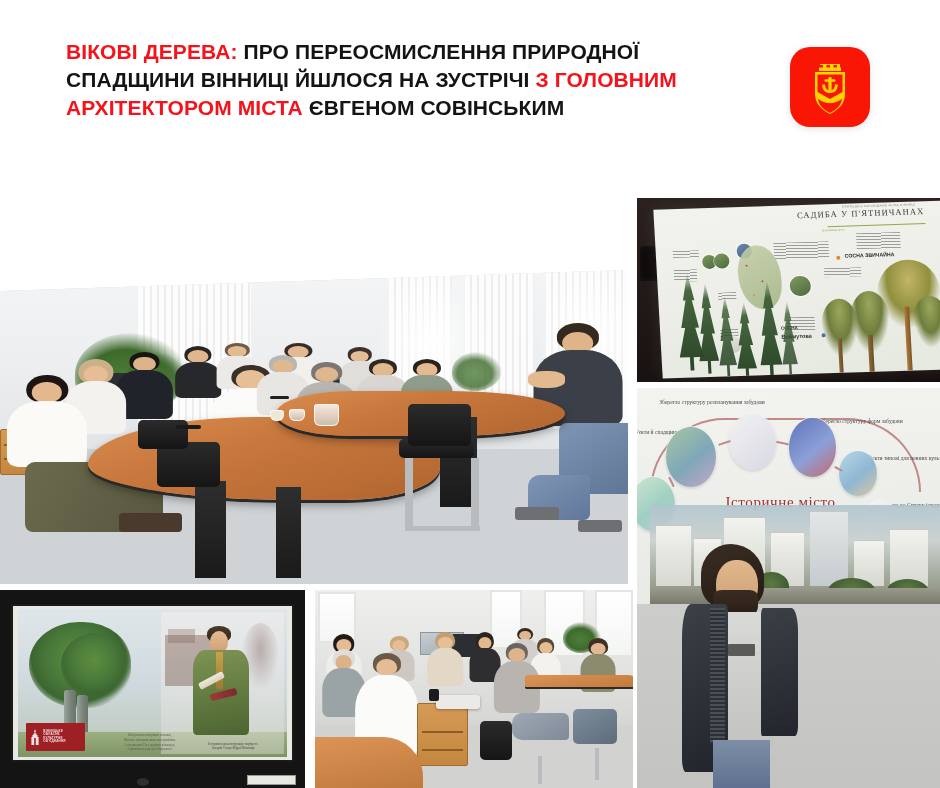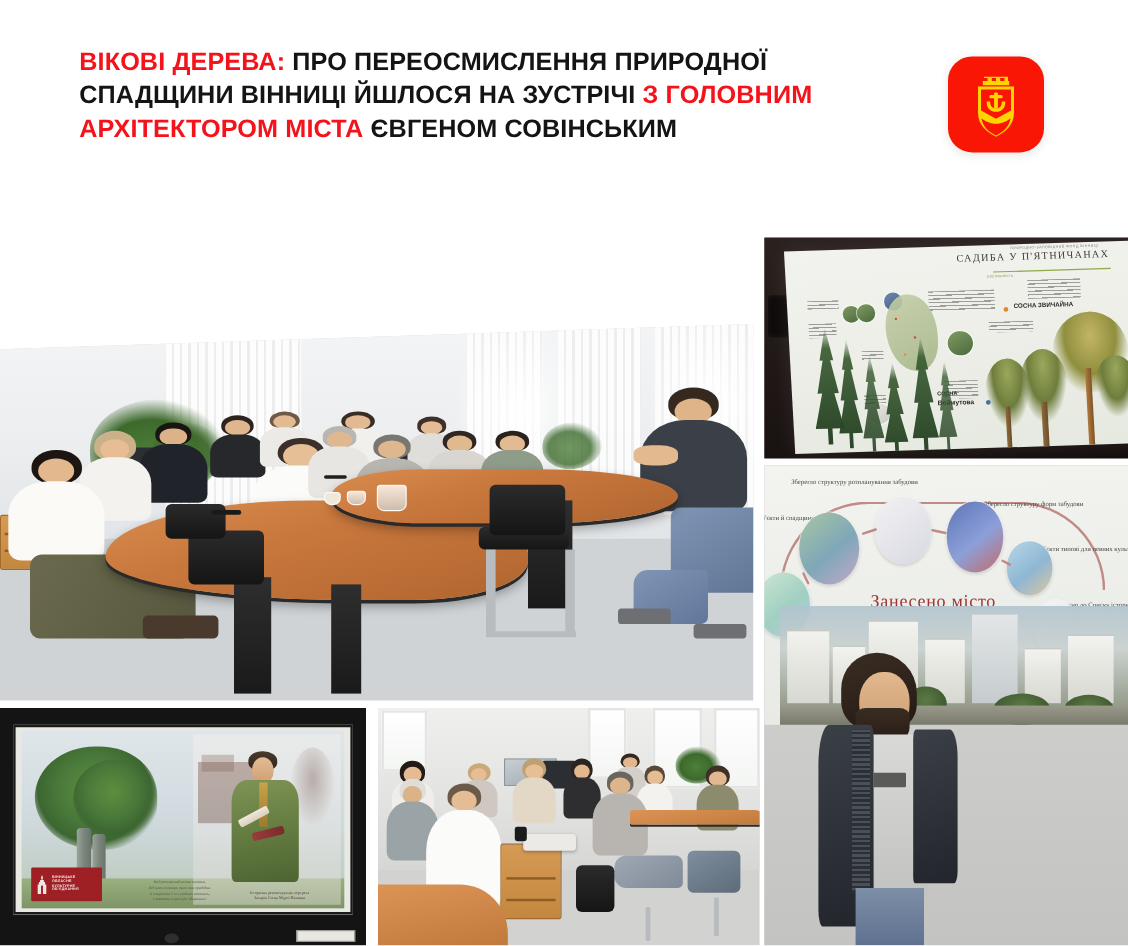--- a/index.html
+++ b/index.html
@@ -620,21 +620,21 @@
         <div class="istor-circle ic-c" style="left:50%;top:14%;width:15%;height:27%;"></div>
         <div class="istor-circle ic-d" style="left:66%;top:29%;width:12%;height:21%;"></div>
         <div class="istor-circle ic-e" style="left:0%;top:41%;width:14%;height:25%;"></div>
         <div class="istor-circle ic-f" style="left:73%;top:52%;width:12%;height:21%;"></div>
 
         <div class="arrow-red" style="left:27.5%;top:25%;width:4%;transform:rotate(-18deg);"></div>
         <div class="arrow-red" style="left:46%;top:25%;width:4%;transform:rotate(12deg);"></div>
         <div class="arrow-red" style="left:64.5%;top:37%;width:3%;transform:rotate(28deg);"></div>
         <div class="arrow-red" style="left:11%;top:43%;width:3.5%;transform:rotate(64deg);"></div>
 
-        <div class="istor-title">Занесено місто</div>
+        <div class="istor-title">Історичне місто</div>
 
         <div class="city-photo">
           <div class="bldg" style="left:2%;width:12%;height:62%;"></div>
           <div class="bldg" style="left:15%;width:9%;height:48%;"></div>
           <div class="bldg" style="left:25%;width:14%;height:70%;"></div>
           <div class="bldg" style="left:41%;width:11%;height:54%;"></div>
           <div class="bldg" style="left:54%;width:13%;height:76%;background:linear-gradient(180deg,#e2e6e7,#c6ccce);"></div>
           <div class="bldg" style="left:69%;width:10%;height:46%;"></div>
           <div class="bldg" style="left:81%;width:13%;height:58%;"></div>
           <div class="green-blob" style="left:35%;bottom:2%;width:12%;height:30%;"></div>

